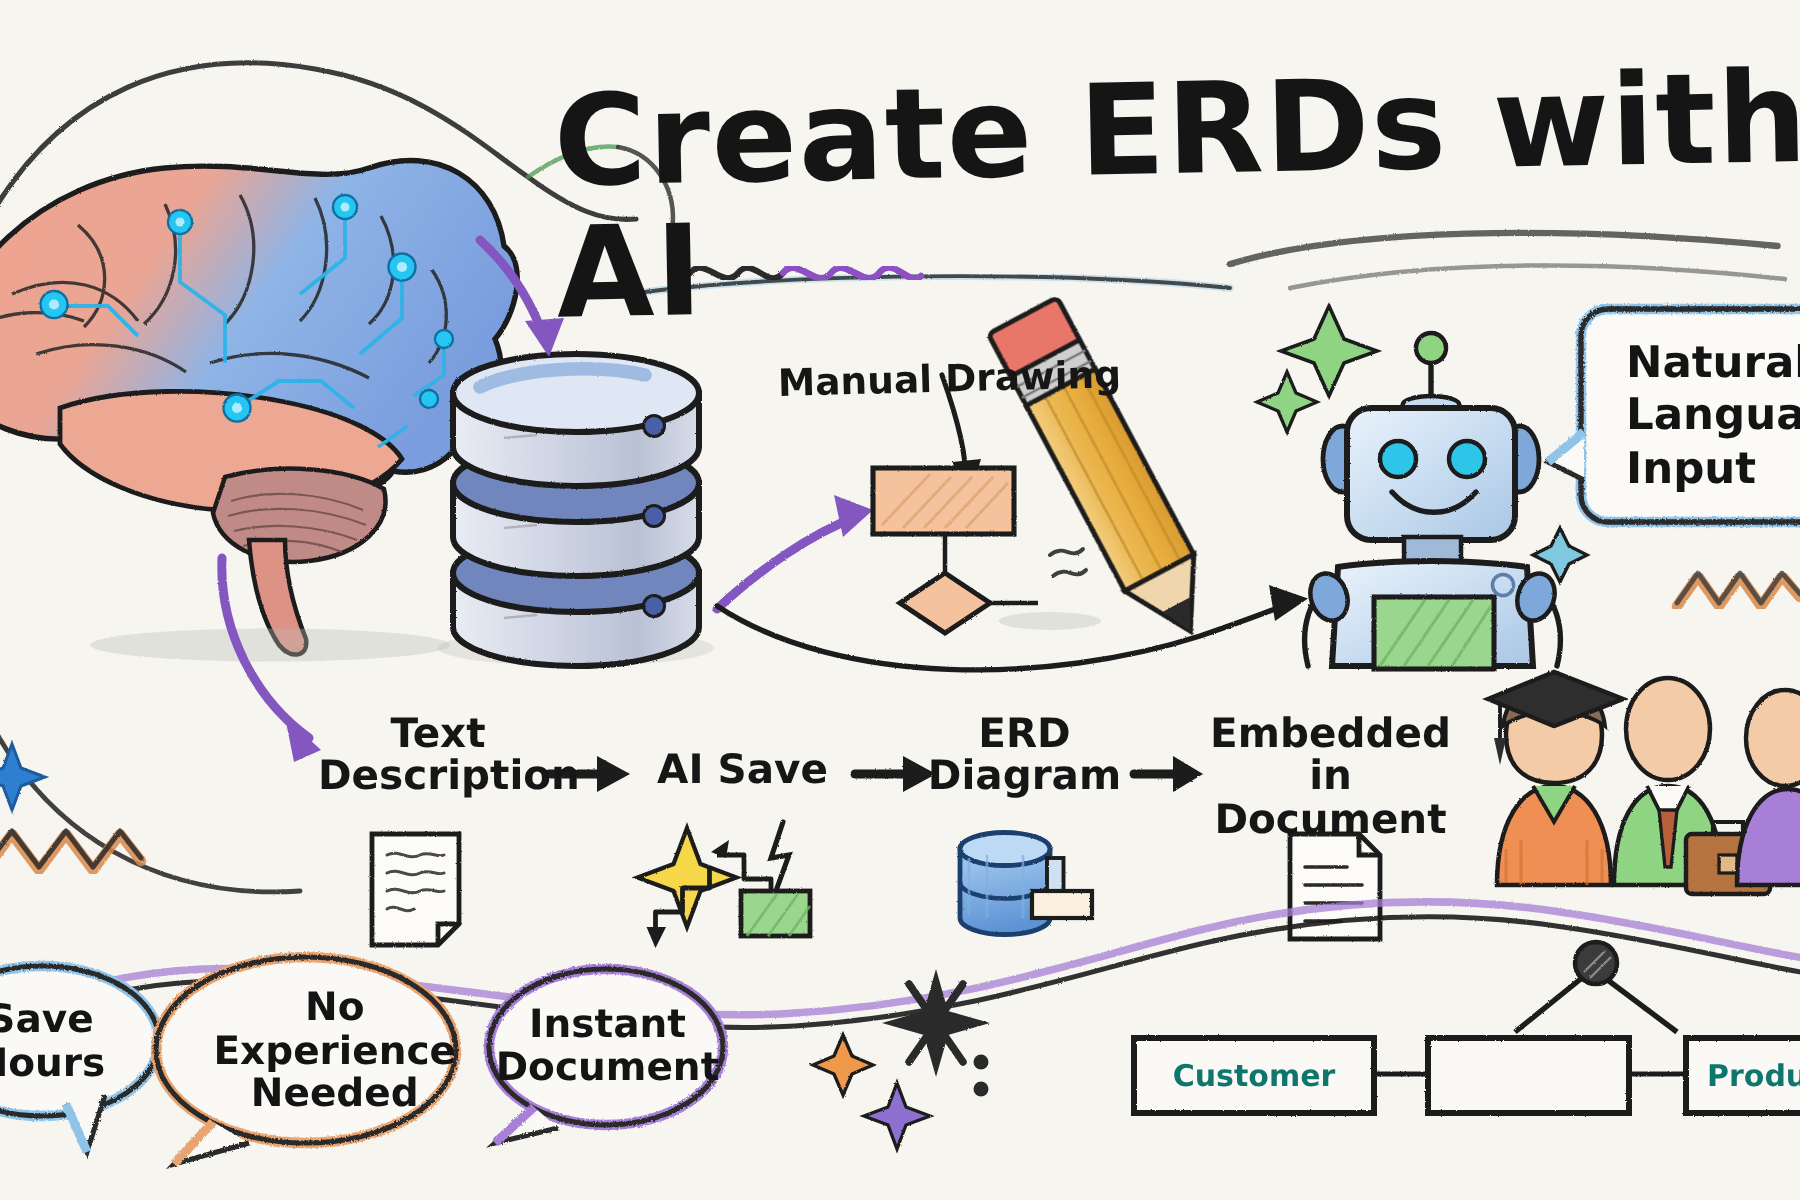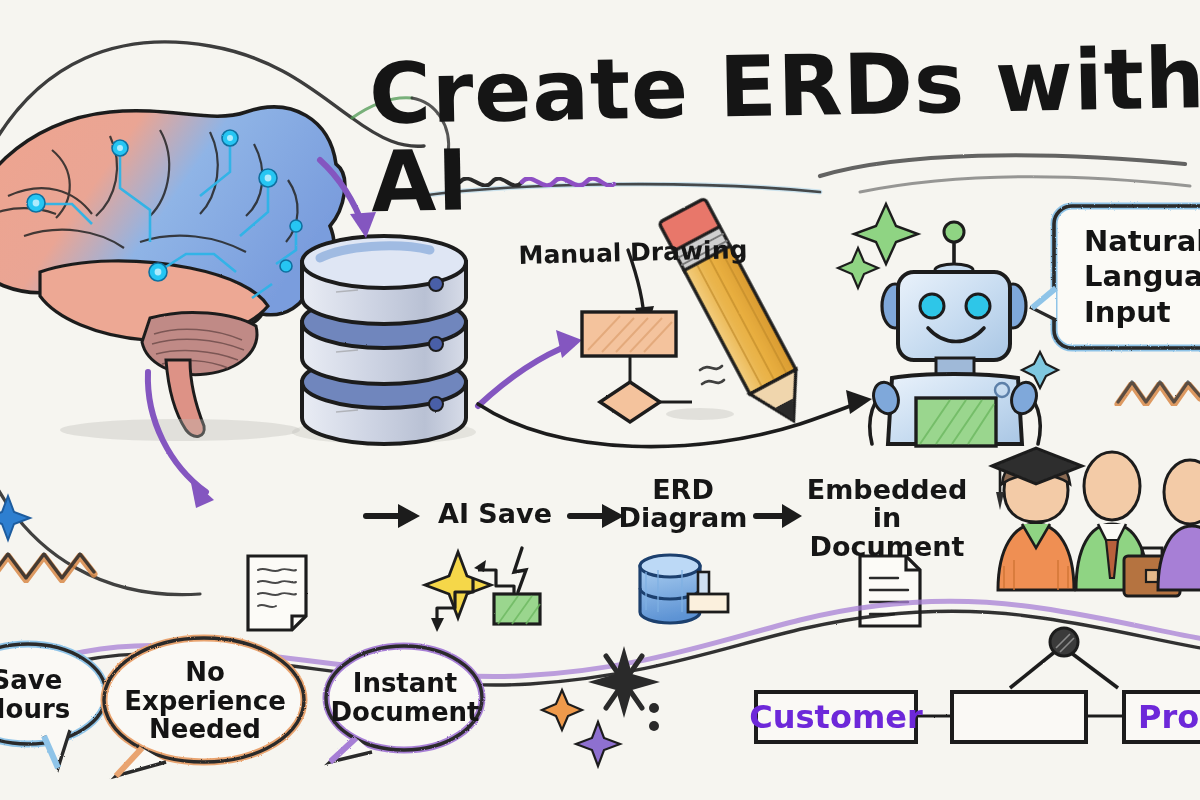--- a/index.html
+++ b/index.html
@@ -36,21 +36,21 @@
   .nl-bubble{
     border-radius:16px;background:#fbfaf6;
     display:flex;align-items:center;justify-content:flex-start;
   }
   .nl-bubble .btxt{font-size:29px;font-weight:600;color:#141414;line-height:1.22;text-align:left;padding-left:14px;}
 
   
   .erd-box{
     background:#faf9f5;
     display:flex;align-items:center;justify-content:center;
-    font-size:32px;font-weight:600;color:#6d28d9;
+    font-size:20px;font-weight:600;color:#0f766e;
   }
 </style>
 </head>
 <body>
 
 <div id="stage">
 
   <svg class="abs" width="1200" height="800" viewBox="0 0 1200 800" style="left:0;top:0;">
     <defs>
       <filter id="rough">
@@ -451,32 +451,34 @@
       <path d="M602,504 L624,516 L602,528" fill="#1a1a1a"></path>
       <path d="M756,516 L790,516" stroke="#1a1a1a" stroke-width="6" stroke-linecap="round" fill="none"></path>
       <path d="M782,504 L802,516 L782,528" fill="#1a1a1a"></path>
     </g>
   </svg>
 
   <div class="abs txt" id="title">Create ERDs with AI</div>
 
   <div class="abs txt manual-label" style="left:518px;top:240px;width:230px;">Manual Drawing</div>
 
+  <div class="abs txt step-label" style="left:212px;top:476px;width:160px;">Text
+Description</div>
   <div class="abs txt step-label" style="left:410px;top:500px;width:170px;">AI Save</div>
   <div class="abs txt step-label" style="left:792px;top:476px;width:190px;">Embedded in
 Document</div>
   <div class="abs txt step-label" style="left:608px;top:476px;width:150px;">ERD
 Diagram</div>
 
   <div class="abs bubble" style="left:-52px;top:648px;width:158px;height:94px;background:transparent;">
     <div class="txt btxt">Save
 Hours</div>
   </div>
 
-  <div class="abs bubble" style="left:106px;top:642px;width:198px;height:118px;background:transparent;">
+  <div class="abs bubble" style="left:106px;top:642px;width:198px;height:118px;background:transparent;justify-content:flex-end;">
     <div class="txt btxt">No
 Experience
 Needed</div>
   </div>
 
   <div class="abs bubble" style="left:328px;top:650px;width:154px;height:96px;background:transparent;">
     <div class="txt btxt">Instant
 Document</div>
   </div>
 

